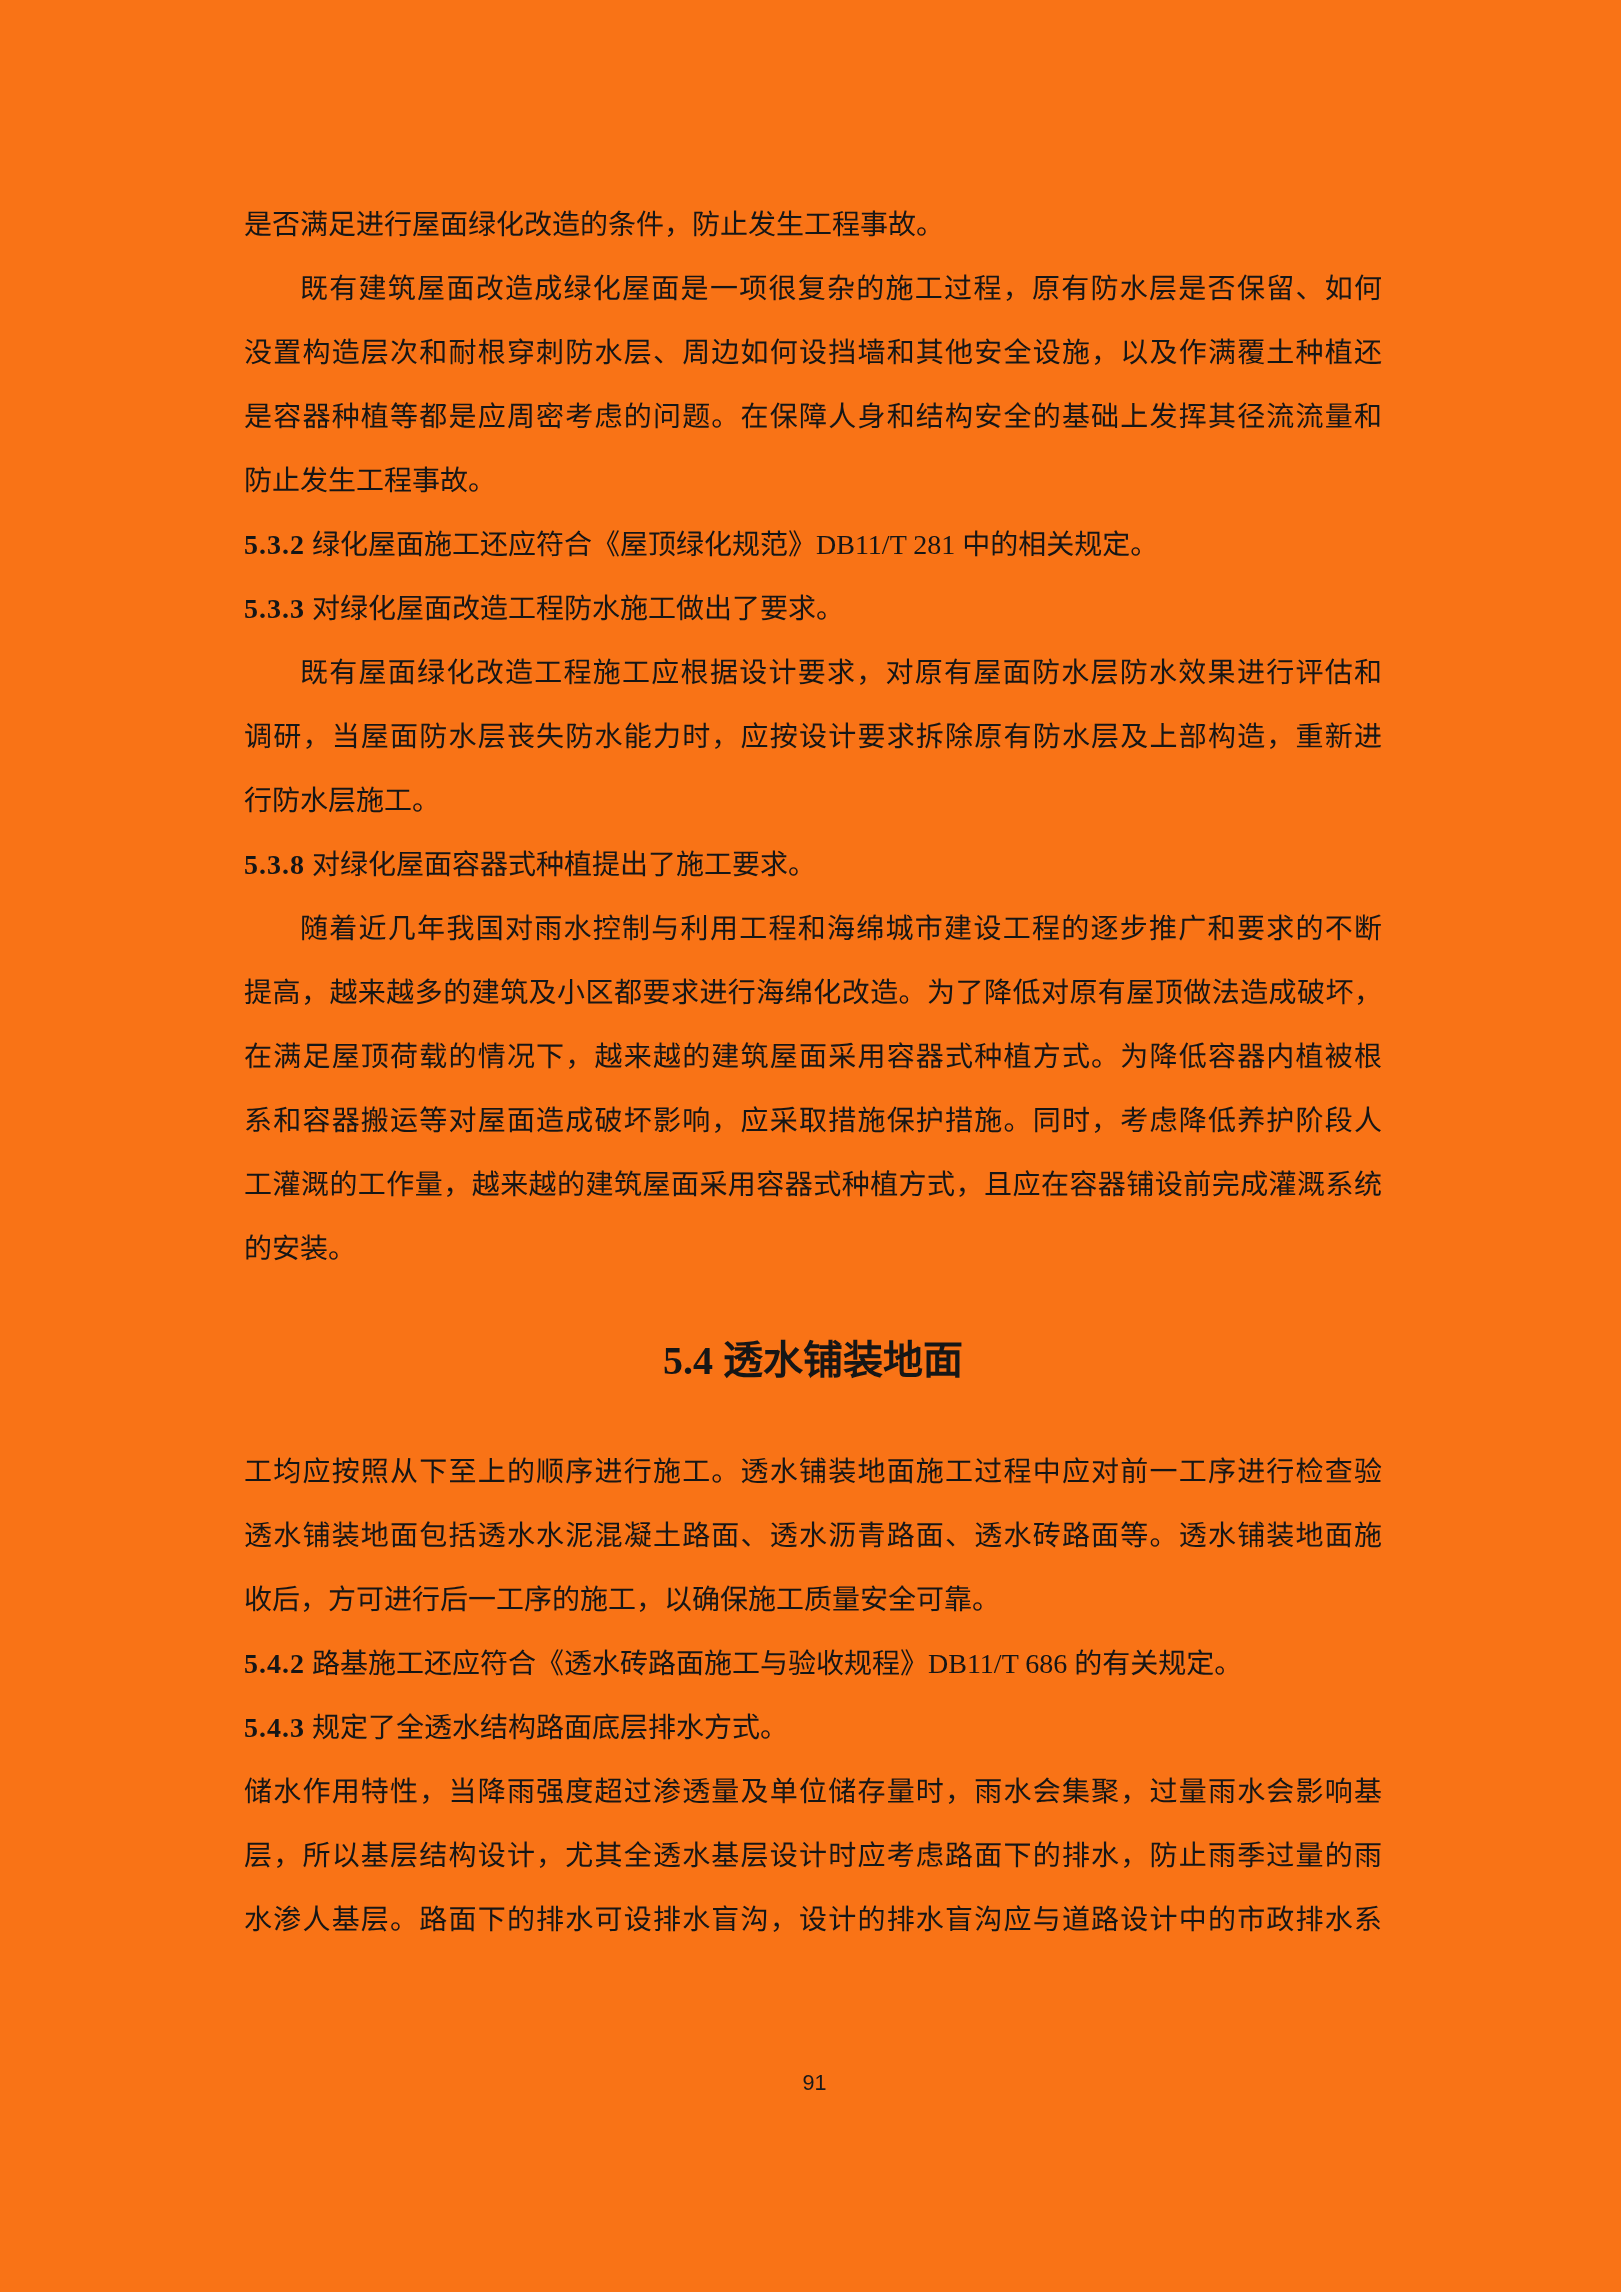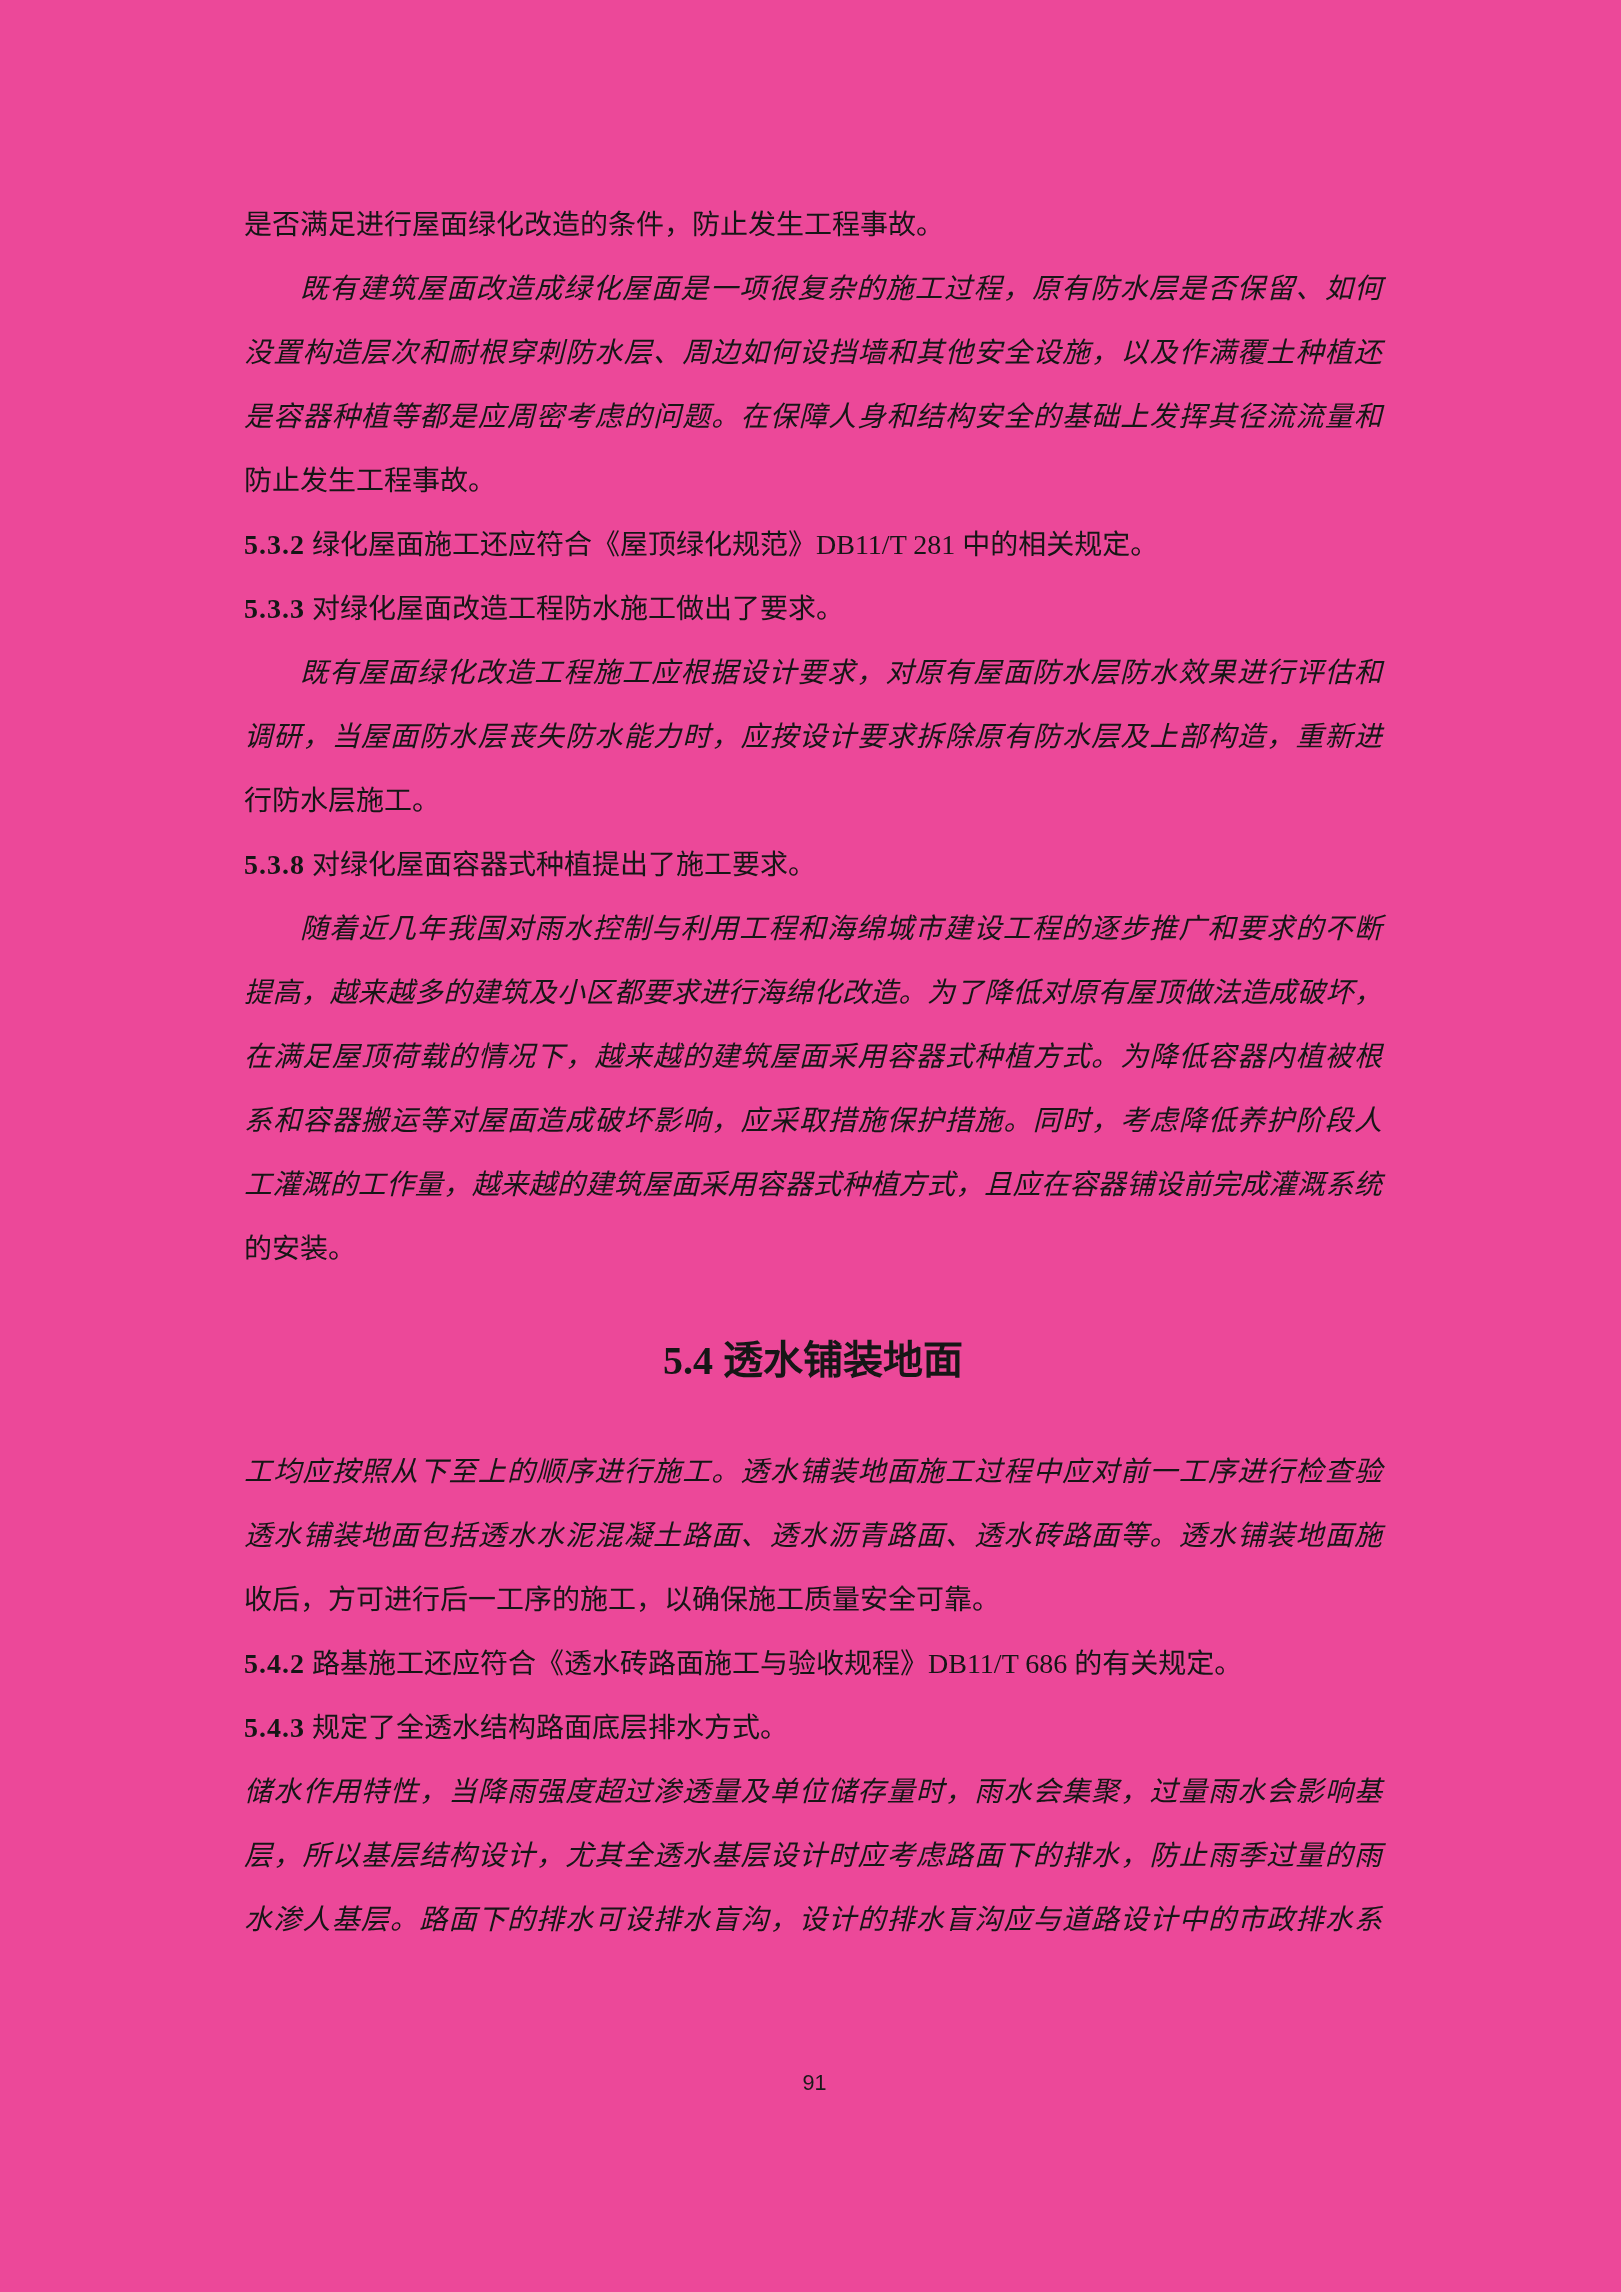--- a/index.html
+++ b/index.html
@@ -4,41 +4,40 @@
 <style>
   html, body {
     margin: 0;
     padding: 0;
     background: #ffffff;
   }
   .page {
     position: relative;
     width: 1621px;
     height: 2293px;
-    background: #ec4899;
+    background: #f97316;
     color: #161616;
     font-family: "Liberation Serif", "DejaVu Serif", serif;
     overflow: hidden;
   }
   .doc-body {
     position: absolute;
     left: 244px;
     top: 193px;
     width: 1138px;
   }
   .line {
     font-size: 28px;
     line-height: 64px;
     word-break: break-all;
     white-space: normal;
   }
   .line.fill {
     text-align: justify;
     text-align-last: justify;
-    font-style: italic;
   }
   .line.indent {
     text-indent: 2em;
   }
   .clause-num {
     font-weight: bold;
     letter-spacing: 1px;
   }
   .heading {
     font-size: 40px;

